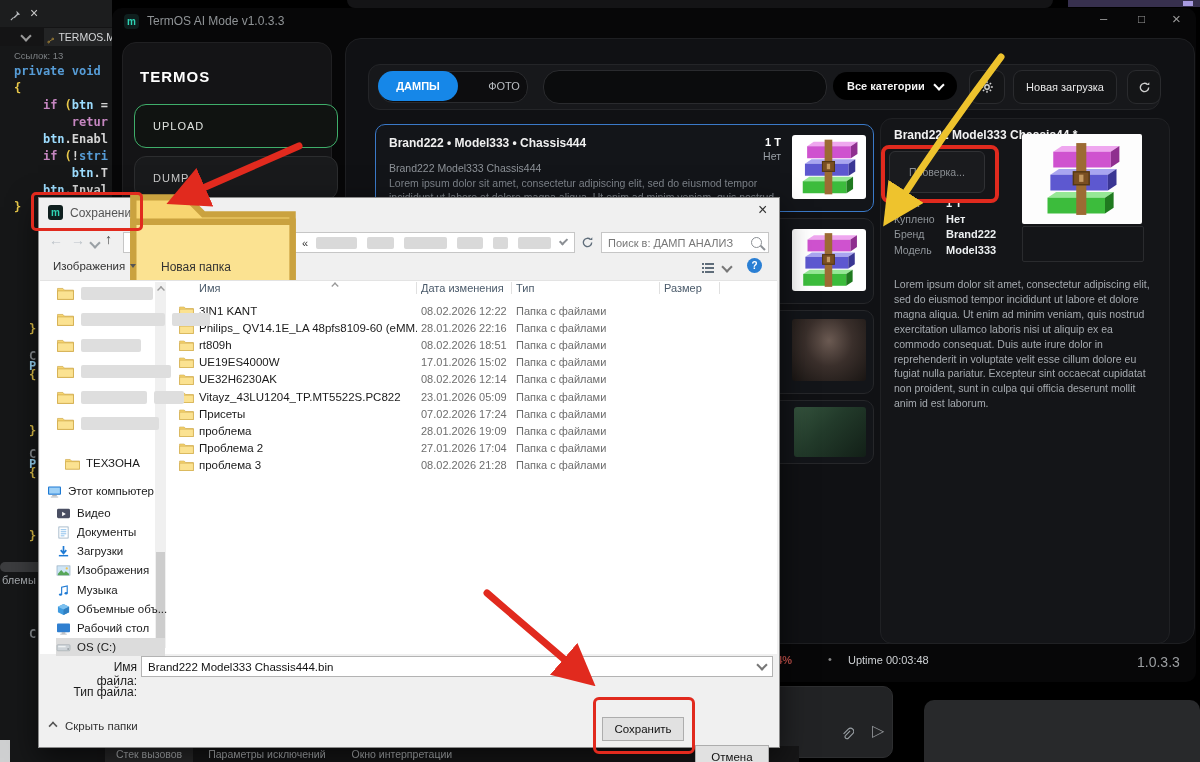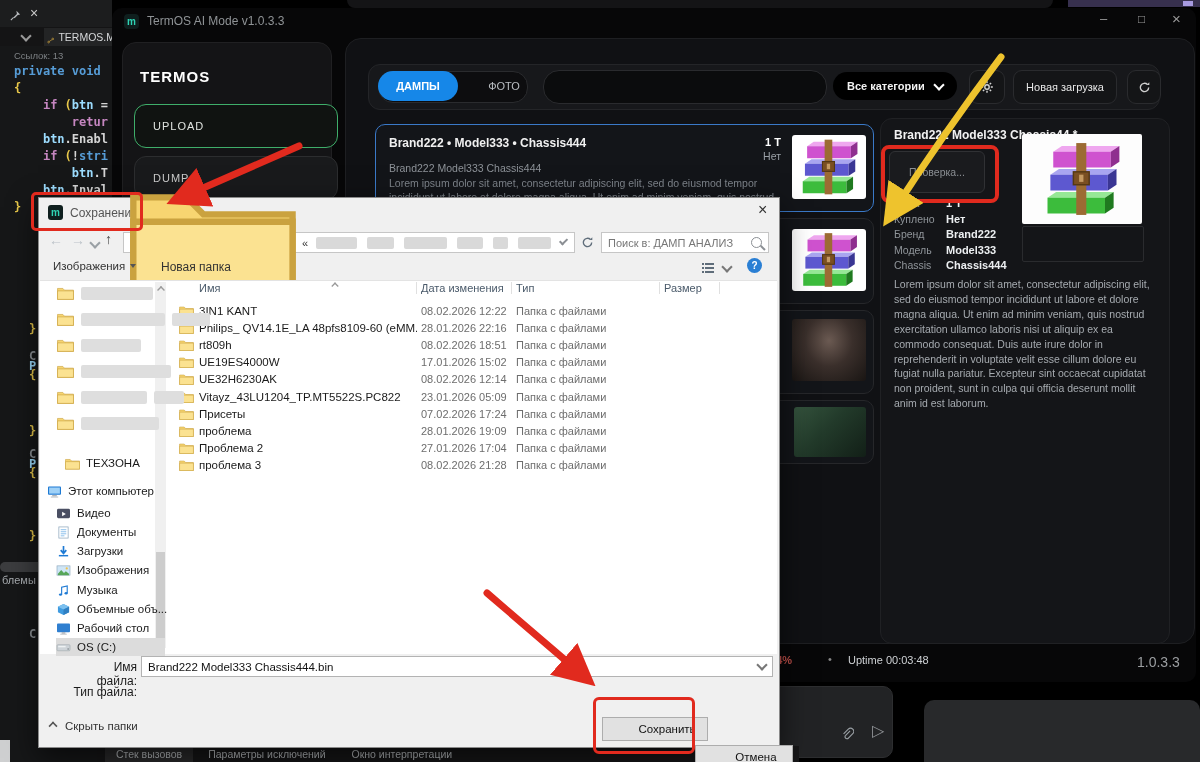--- a/index.html
+++ b/index.html
@@ -11,21 +11,21 @@
   .tk-kw{color:#569cd6}.tk-ctrl{color:#c586c0}.tk-var{color:#9cdcfe}.tk-pun{color:#e8c84a}.tk-txt{color:#d4d4d4}.tk-txt2{color:#8a8f94}
   .mtok{position:absolute;left:29px;font-family:"DejaVu Sans Mono",monospace;font-size:12px;font-weight:600;}
   
   .app-btn{border:1px solid #2a2b2e;border-radius:9px;background:#141517;color:#e8e8e8;display:flex;align-items:center;justify-content:center;font-size:11px;}
   .chev{display:inline-block;width:6px;height:6px;border-right:2px solid currentColor;border-bottom:2px solid currentColor;transform:rotate(45deg);}
   .chev.up{transform:rotate(-135deg);}
   .card{position:absolute;border-radius:10px;background:#131519;border:1px solid #26272a;}
   .thumb{position:absolute;background:#fff;border-radius:3px;overflow:hidden;}
   
   .dlg-text{font-size:11.5px;color:#1a1a1a;}
-  .wbtn{background:#e1e1e1;border:1px solid #adadad;font-size:11.5px;color:#111;display:flex;align-items:center;justify-content:center;cursor:default;padding-left:24px;}
+  .wbtn{background:#e1e1e1;border:1px solid #adadad;font-size:11.5px;color:#111;display:flex;align-items:center;justify-content:center;cursor:default;}
   .censor{display:inline-block;height:12px;background:#d9d9d9;border-radius:2px;margin-right:10px;vertical-align:middle;}
   .blur-row{position:absolute;display:flex;align-items:center;gap:7px;}
   .blur-bit{height:13px;background:#dedede;border-radius:2px;}
   .file-row{display:grid;grid-template-columns:26px 218px 95px 148px 60px;align-items:center;height:17.2px;font-size:11.5px;}
   .file-row .fname{color:#1a1a1a;white-space:nowrap;overflow:hidden;}
   .file-row .fmeta{color:#6d6d6d;font-size:11px;white-space:nowrap;}
   .nav-row{position:absolute;display:flex;align-items:center;gap:6px;font-size:11.5px;color:#1a1a1a;height:18px;white-space:nowrap;}
   .icon13 svg{width:14px;height:12px;display:block;}
   .mag{position:relative;width:9px;height:9px;border:1.6px solid #8b8f94;border-radius:50%;}
   .mag::after{content:"";position:absolute;width:6px;height:1.6px;background:#8b8f94;transform:rotate(45deg);right:-5px;bottom:-2px;}
@@ -206,24 +206,20 @@
         <span class="sv">Нет</span>
       </div>
       <div class="spec-row">
         <span class="sl">Бренд</span>
         <span class="sv">Brand222</span>
       </div>
       <div class="spec-row">
         <span class="sl">Модель</span>
         <span class="sv">Model333</span>
       </div>
-      <div class="spec-row">
-        <span class="sl">Chassis</span>
-        <span class="sv">Chassis444</span>
-      </div>
     </div>
   <div class="abs" style="left:894px;top:277px;width:260px;font-size:10.5px;line-height:1.42;color:#a6abb0;">Lorem ipsum dolor sit amet, consectetur adipiscing elit, sed do eiusmod tempor incididunt ut labore et dolore magna aliqua. Ut enim ad minim veniam, quis nostrud exercitation ullamco laboris nisi ut aliquip ex ea commodo consequat. Duis aute irure dolor in reprehenderit in voluptate velit esse cillum dolore eu fugiat nulla pariatur. Excepteur sint occaecat cupidatat non proident, sunt in culpa qui officia deserunt mollit anim id est laborum.</div>
 
   <div class="abs" style="left:742px;top:654px;font-size:11px;font-weight:bold;color:var(--ram-red);">RAM 84%</div>
   <div class="abs" style="left:828px;top:653px;font-size:11px;color:#888;">•</div>
   <div class="abs" style="left:848px;top:654px;font-size:11px;color:#cfd2d5;">Uptime 00:03:48</div>
   <div class="abs" style="left:1137px;top:654px;font-size:14px;color:#9b9ea1;">1.0.3.3</div>
 
   <div class="abs" style="left:617px;top:686px;width:274px;height:70px;background:#222325;border:1px solid #2d2e30;border-radius:10px;">
     <span style="position:absolute;left:222px;top:40px;width:14px;height:14px;"><svg viewBox="0 0 16 16" style="width:100%;height:100%">

